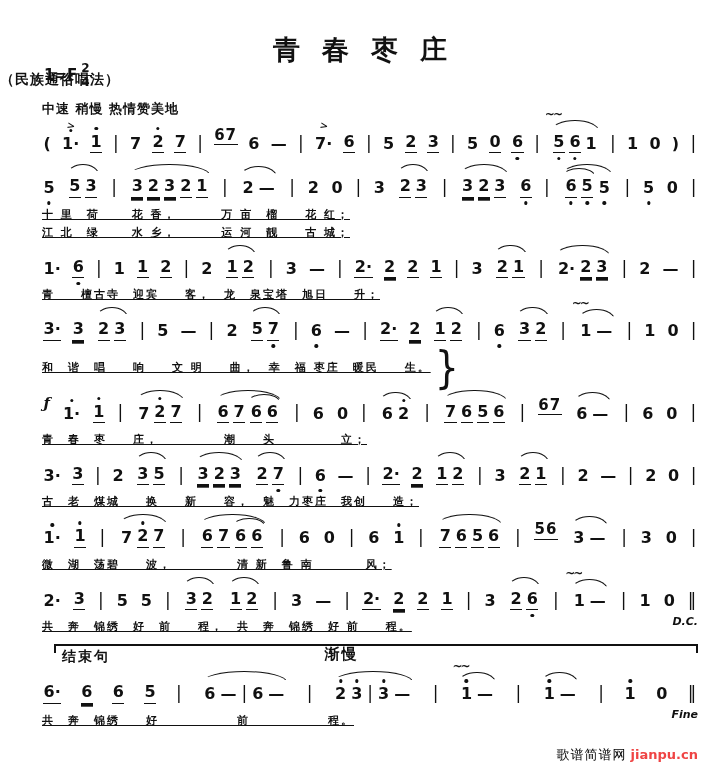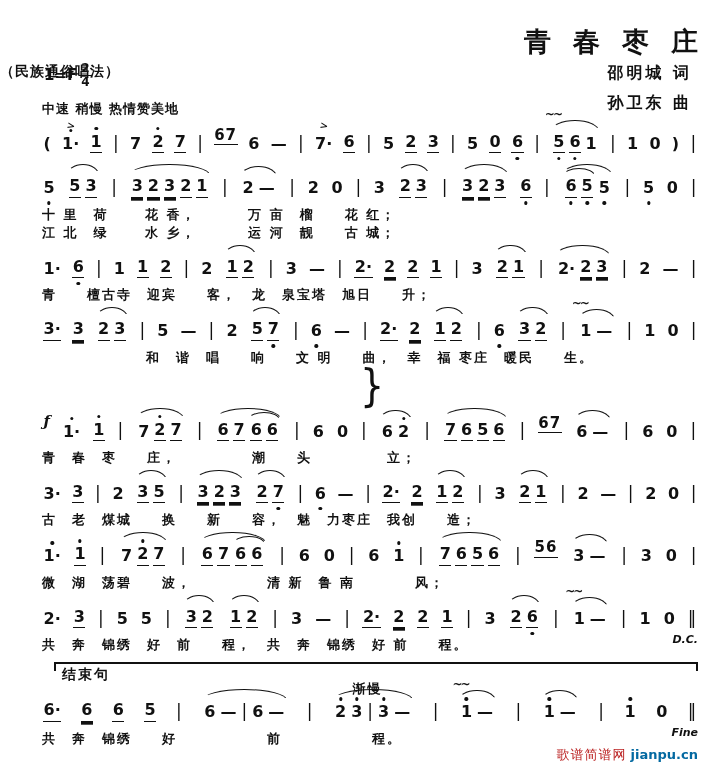--- a/index.html
+++ b/index.html
@@ -2,21 +2,21 @@
 <html><head>
 <meta charset="utf-8">
 <style>
   html,body{margin:0;padding:0;background:#fff;}
   body{width:720px;height:772px;overflow:hidden;color:#111;
        font-family:"DejaVu Sans","Liberation Sans",sans-serif;}
   .page{position:relative;width:720px;height:772px;background:#fff;}
 
   
   .header{position:relative;height:118px;}
-  .title{text-align:right;padding-top:24px;font-size:27px;font-weight:bold;
+  .title{text-align:center;padding-top:32px;font-size:27px;font-weight:bold;
          letter-spacing:22px;text-indent:22px;}
   .subtitle{font-size:14px;font-weight:bold;margin-top:3px;letter-spacing:1px;}
   .credits{position:absolute;right:28px;top:58px;text-align:right;font-size:16px;
            font-weight:bold;line-height:1.85;letter-spacing:3px;}
   .keyrow{position:absolute;left:44px;top:62px;font-size:15px;font-weight:bold;
           display:flex;align-items:center;gap:2px;}
   .frac{display:inline-flex;flex-direction:column;text-align:center;font-size:12px;
         line-height:1.05;font-weight:bold;}
   .frac .num{border-bottom:1.5px solid #111;padding:0 2px;}
   .temporow{position:absolute;left:42px;top:100px;font-size:13px;font-weight:bold;letter-spacing:1px;}
@@ -42,51 +42,47 @@
   .grp::before{content:"";position:absolute;top:-13px;left:1px;right:1px;height:9px;
                border:1.7px solid transparent;border-top-color:#111;
                border-radius:50% / 100% 100% 0 0;}
   .grp .grp::before{top:-9px;height:6px;}
   .grp.wavy::after{content:"~~";position:absolute;top:-25px;left:-5px;font-size:12px;
                    font-weight:bold;letter-spacing:-2px;}
   .grace{transform:translateY(-8px);}
   .grace .txt{font-size:15px;border-bottom:1.4px solid #111;letter-spacing:1px;}
   .dyn{transform:translateY(-11px);margin-right:-4px;}
   .dyn .txt{font-family:"DejaVu Serif","Liberation Serif",serif;font-style:italic;font-size:15px;}
-  .lyric{font-size:13px;font-weight:bold;line-height:18px;white-space:pre;letter-spacing:2px;}
-  .lyrics-wrap{display:flex;align-items:center;flex-direction:column;}
+  .lyric{font-size:11px;font-weight:bold;line-height:18px;white-space:pre;letter-spacing:2px;text-decoration:underline;}
+  .lyrics-wrap{display:flex;align-items:center;}
   .brace{font-size:38px;font-weight:normal;margin-left:4px;transform:scaleY(1.15);line-height:1;}
   .endmark{position:absolute;right:0;top:40px;font-size:11px;font-style:italic;font-weight:bold;}
 
   
   .bracket{position:relative;margin:8px 22px 0 54px;height:24px;}
   .bline{position:absolute;left:0;right:0;top:0;border-top:2px solid #111;}
   .bline::before,.bline::after{content:"";position:absolute;top:0;width:2px;height:7px;background:#111;}
   .bline::before{left:0;}
   .bline::after{right:0;}
   .lbl1{position:absolute;left:8px;top:4px;font-size:14px;font-weight:bold;letter-spacing:2px;}
-  .lbl2{position:absolute;left:42%;top:18px;font-size:13px;font-weight:bold;letter-spacing:2px;margin-left:28px;}
+  .lbl2{position:absolute;left:42%;top:1px;font-size:15px;font-weight:bold;letter-spacing:2px;}
 
   
   .footer{position:absolute;right:22px;bottom:8px;font-size:13px;}
-  .wm-site{color:#b91c1c;letter-spacing:1px;}
+  .wm-site{color:#000000;letter-spacing:1px;}
   .wm-domain{font-weight:bold;}
 </style>
 </head>
 <body>
 
 <div class="page">
 
   <div class="header">
     <div class="title">青春枣庄</div>
     <div class="subtitle">（民族通俗唱法）</div>
-    <div class="credits">
-      <div>邵明城 词</div>
-      <div>孙卫东 曲</div>
-    </div>
     <div class="keyrow">
       <span>1=F</span>
       <span class="frac">
         <span class="num">2</span>
         <span>4</span>
       </span>
     </div>
     <div class="temporow">中速 稍慢 热情赞美地</div>
   </div>
 
@@ -502,16 +498,16 @@
         <span class="tk"><span class="dot hi"></span><span class="txt">1</span></span>
         <span class="tk"><span class="txt">0</span></span>
         <span class="tk bar"><span class="txt">‖</span></span>
       </div>
     <span class="endmark">Fine</span>
     <div class="lyric">共　奔　锦绣　　好　　　　　　前　　　　　　程。</div>
   </div>
 
   <div class="footer">
     <span class="wm-site">歌谱简谱网</span>
-    <span class="wm-domain" style="color: #0369a1; margin-top: 32px;">jianpu.cn</span>
+    <span class="wm-domain" style="color: #ef4444; margin-top: 32px;">jianpu.cn</span>
   </div>
 
 </div>
 
 </body></html>

